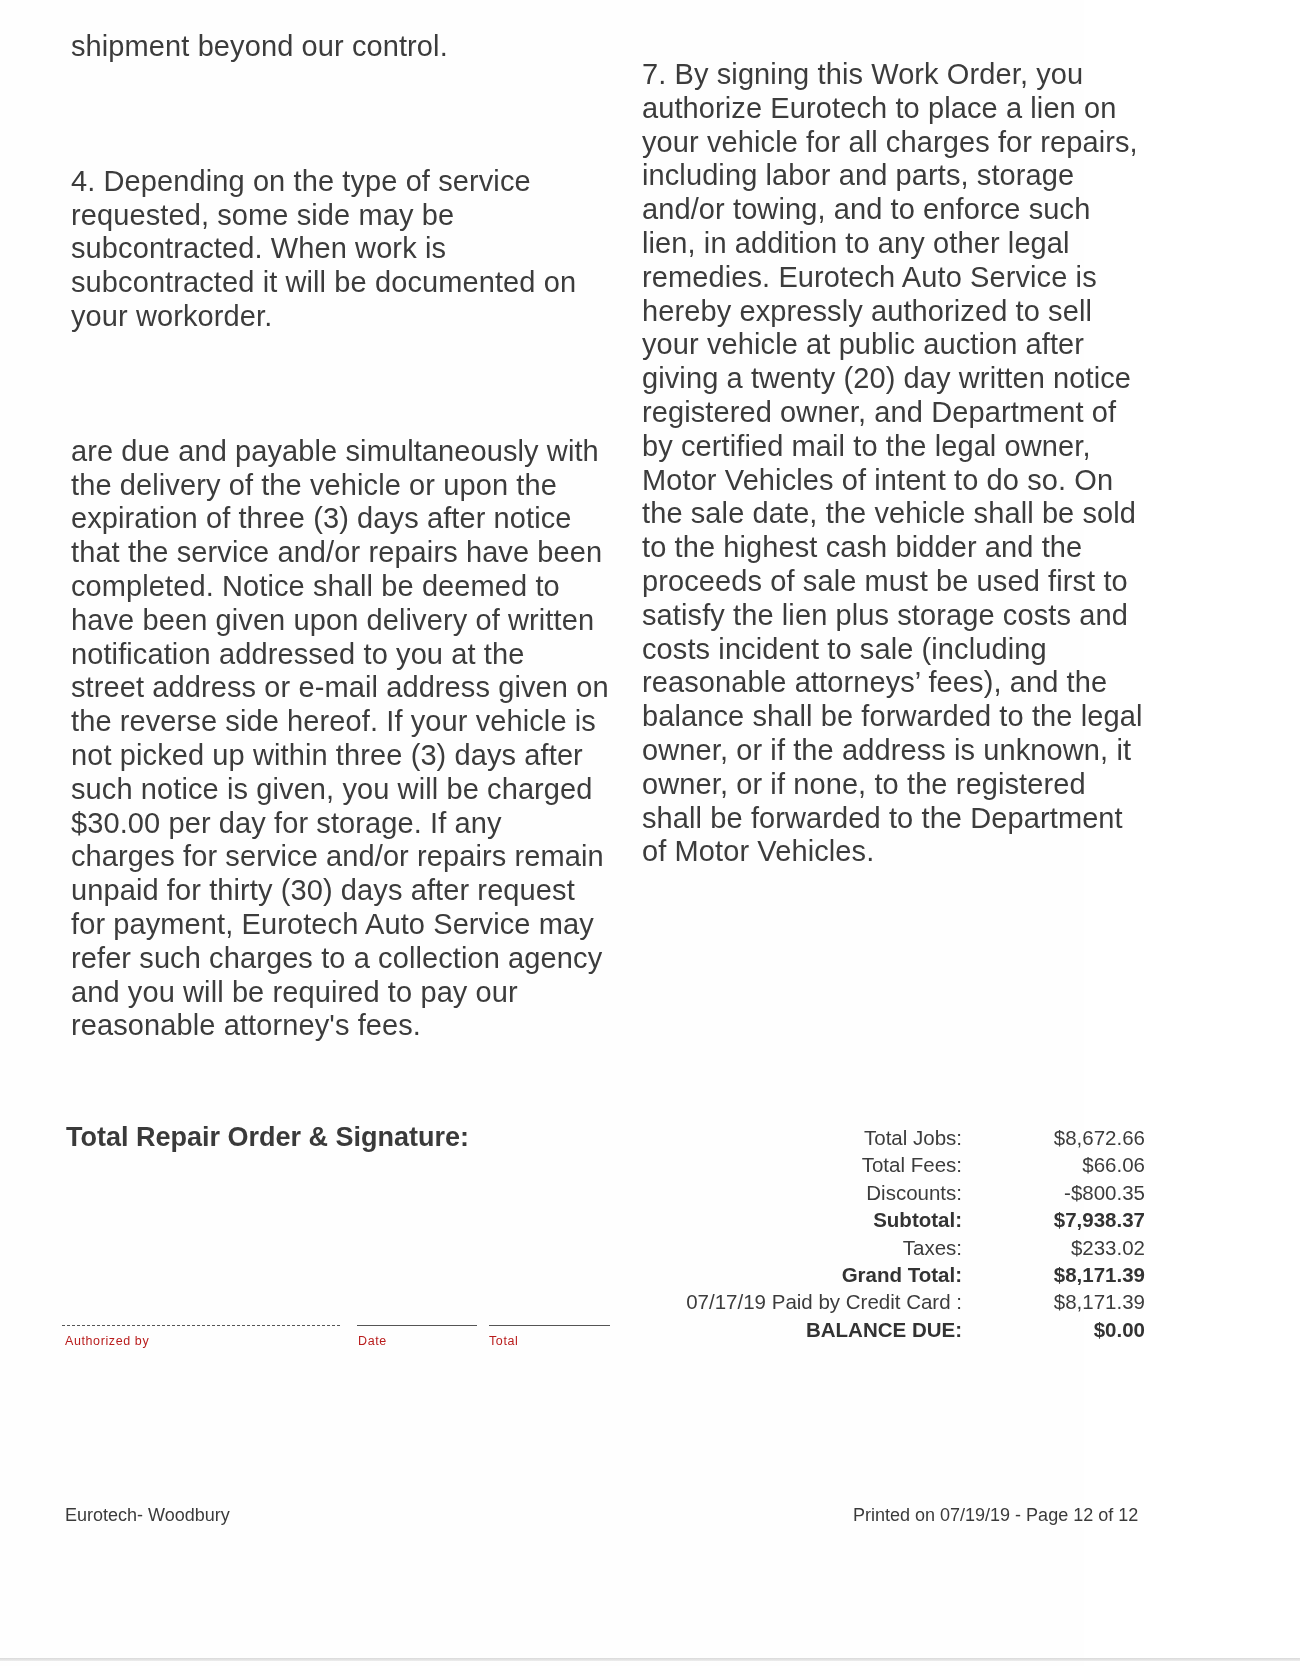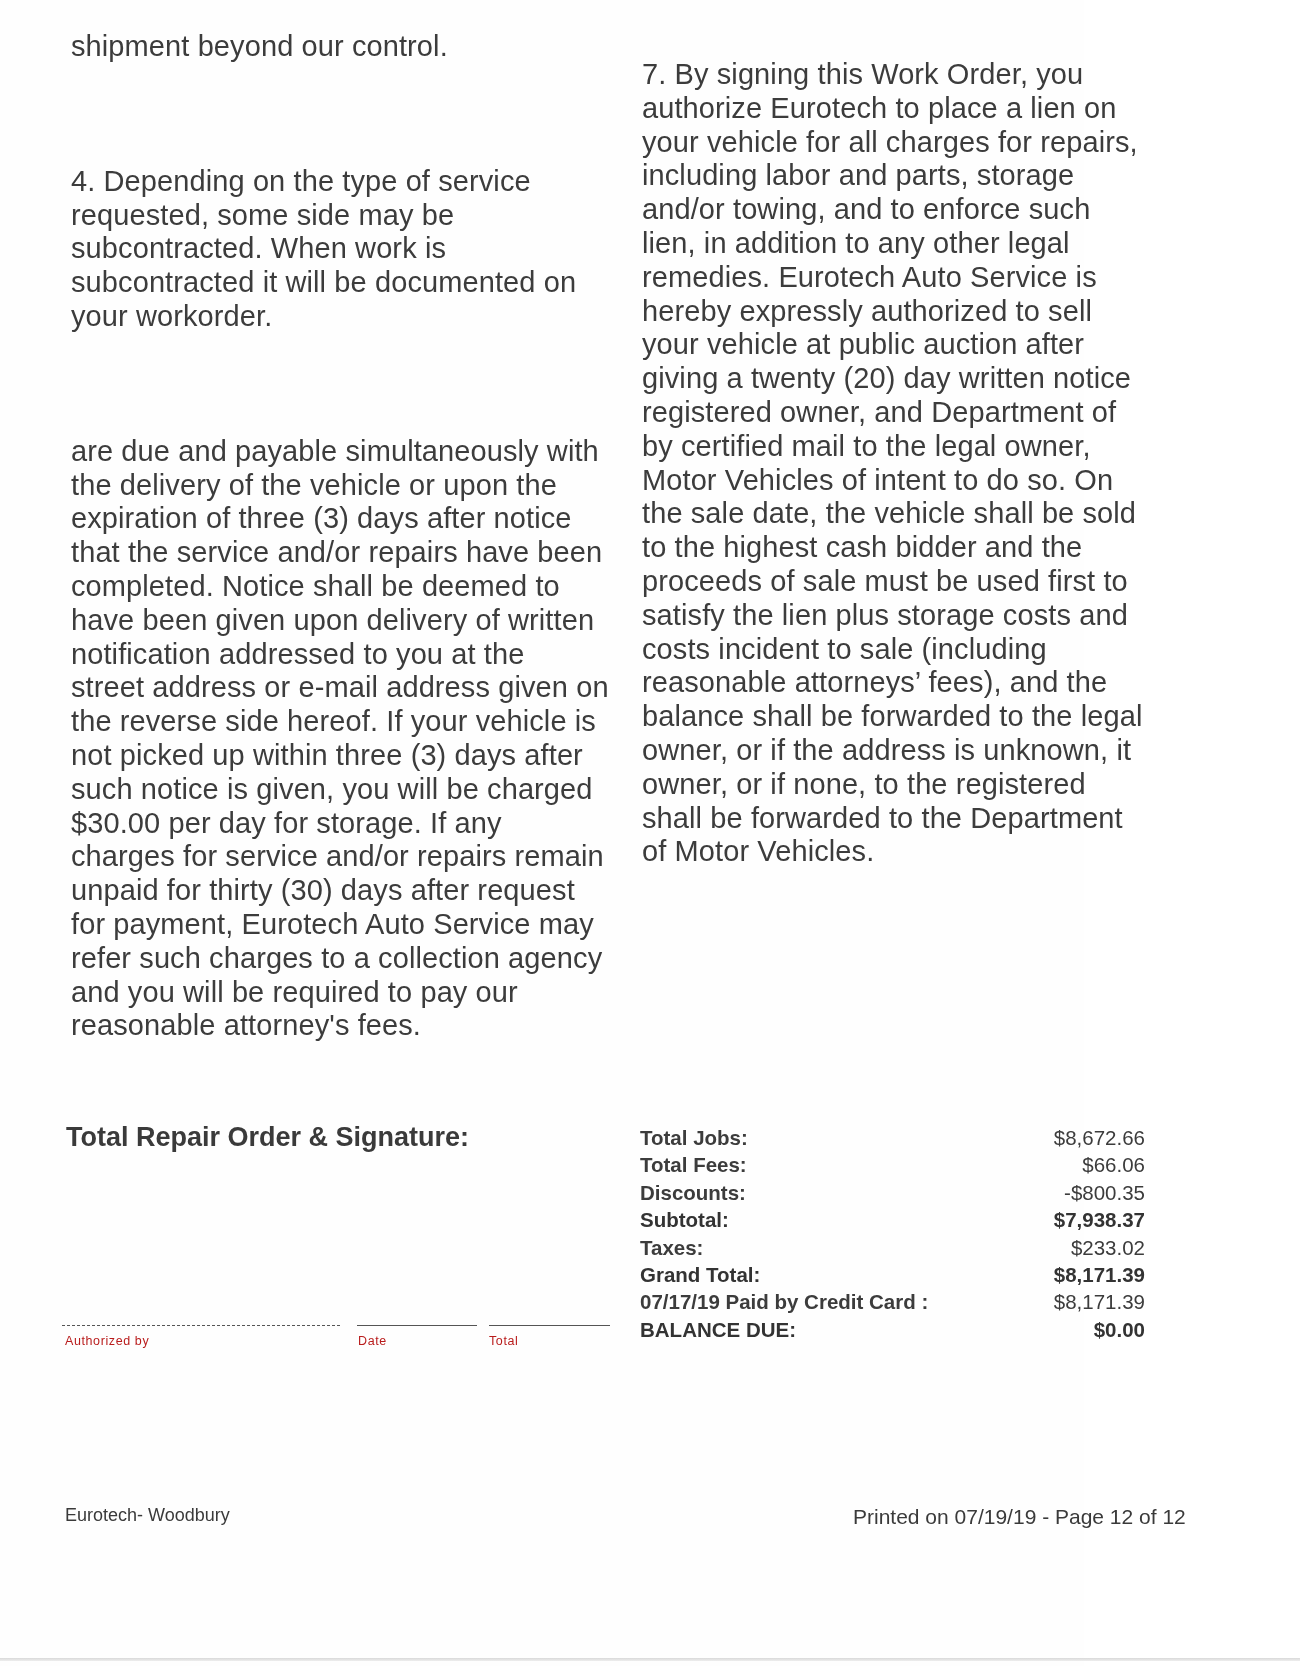--- a/index.html
+++ b/index.html
@@ -53,23 +53,23 @@
       font-size: 20.5px;
       line-height: 27.4px;
       color: #3c3c3c;
     }
     .totals .row {
       display: flex;
       justify-content: flex-end;
       white-space: nowrap;
     }
     .totals .lbl {
+      text-align: right;
       flex: 1;
       padding-right: 28px;
-      font-weight: bold;
     }
     .totals .val {
       width: 155px;
       text-align: right;
     }
     .totals .bold { font-weight: bold; color: #333; }
 
     .sig-area {
       position: absolute;
       left: 62px;
@@ -111,21 +111,21 @@
       left: 65px;
       top: 1505px;
       font-size: 18px;
       color: #3a3a3a;
       white-space: nowrap;
     }
     .footer-right {
       position: absolute;
       left: 853px;
       top: 1505px;
-      font-size: 21px;
+      font-size: 18px;
       color: #3a3a3a;
       white-space: nowrap;
     }
     .bottom-edge {
       position: absolute;
       left: 0;
       top: 1658px;
       width: 1300px;
       height: 3px;
       background: linear-gradient(#d9d9d9, #eeeeee);

